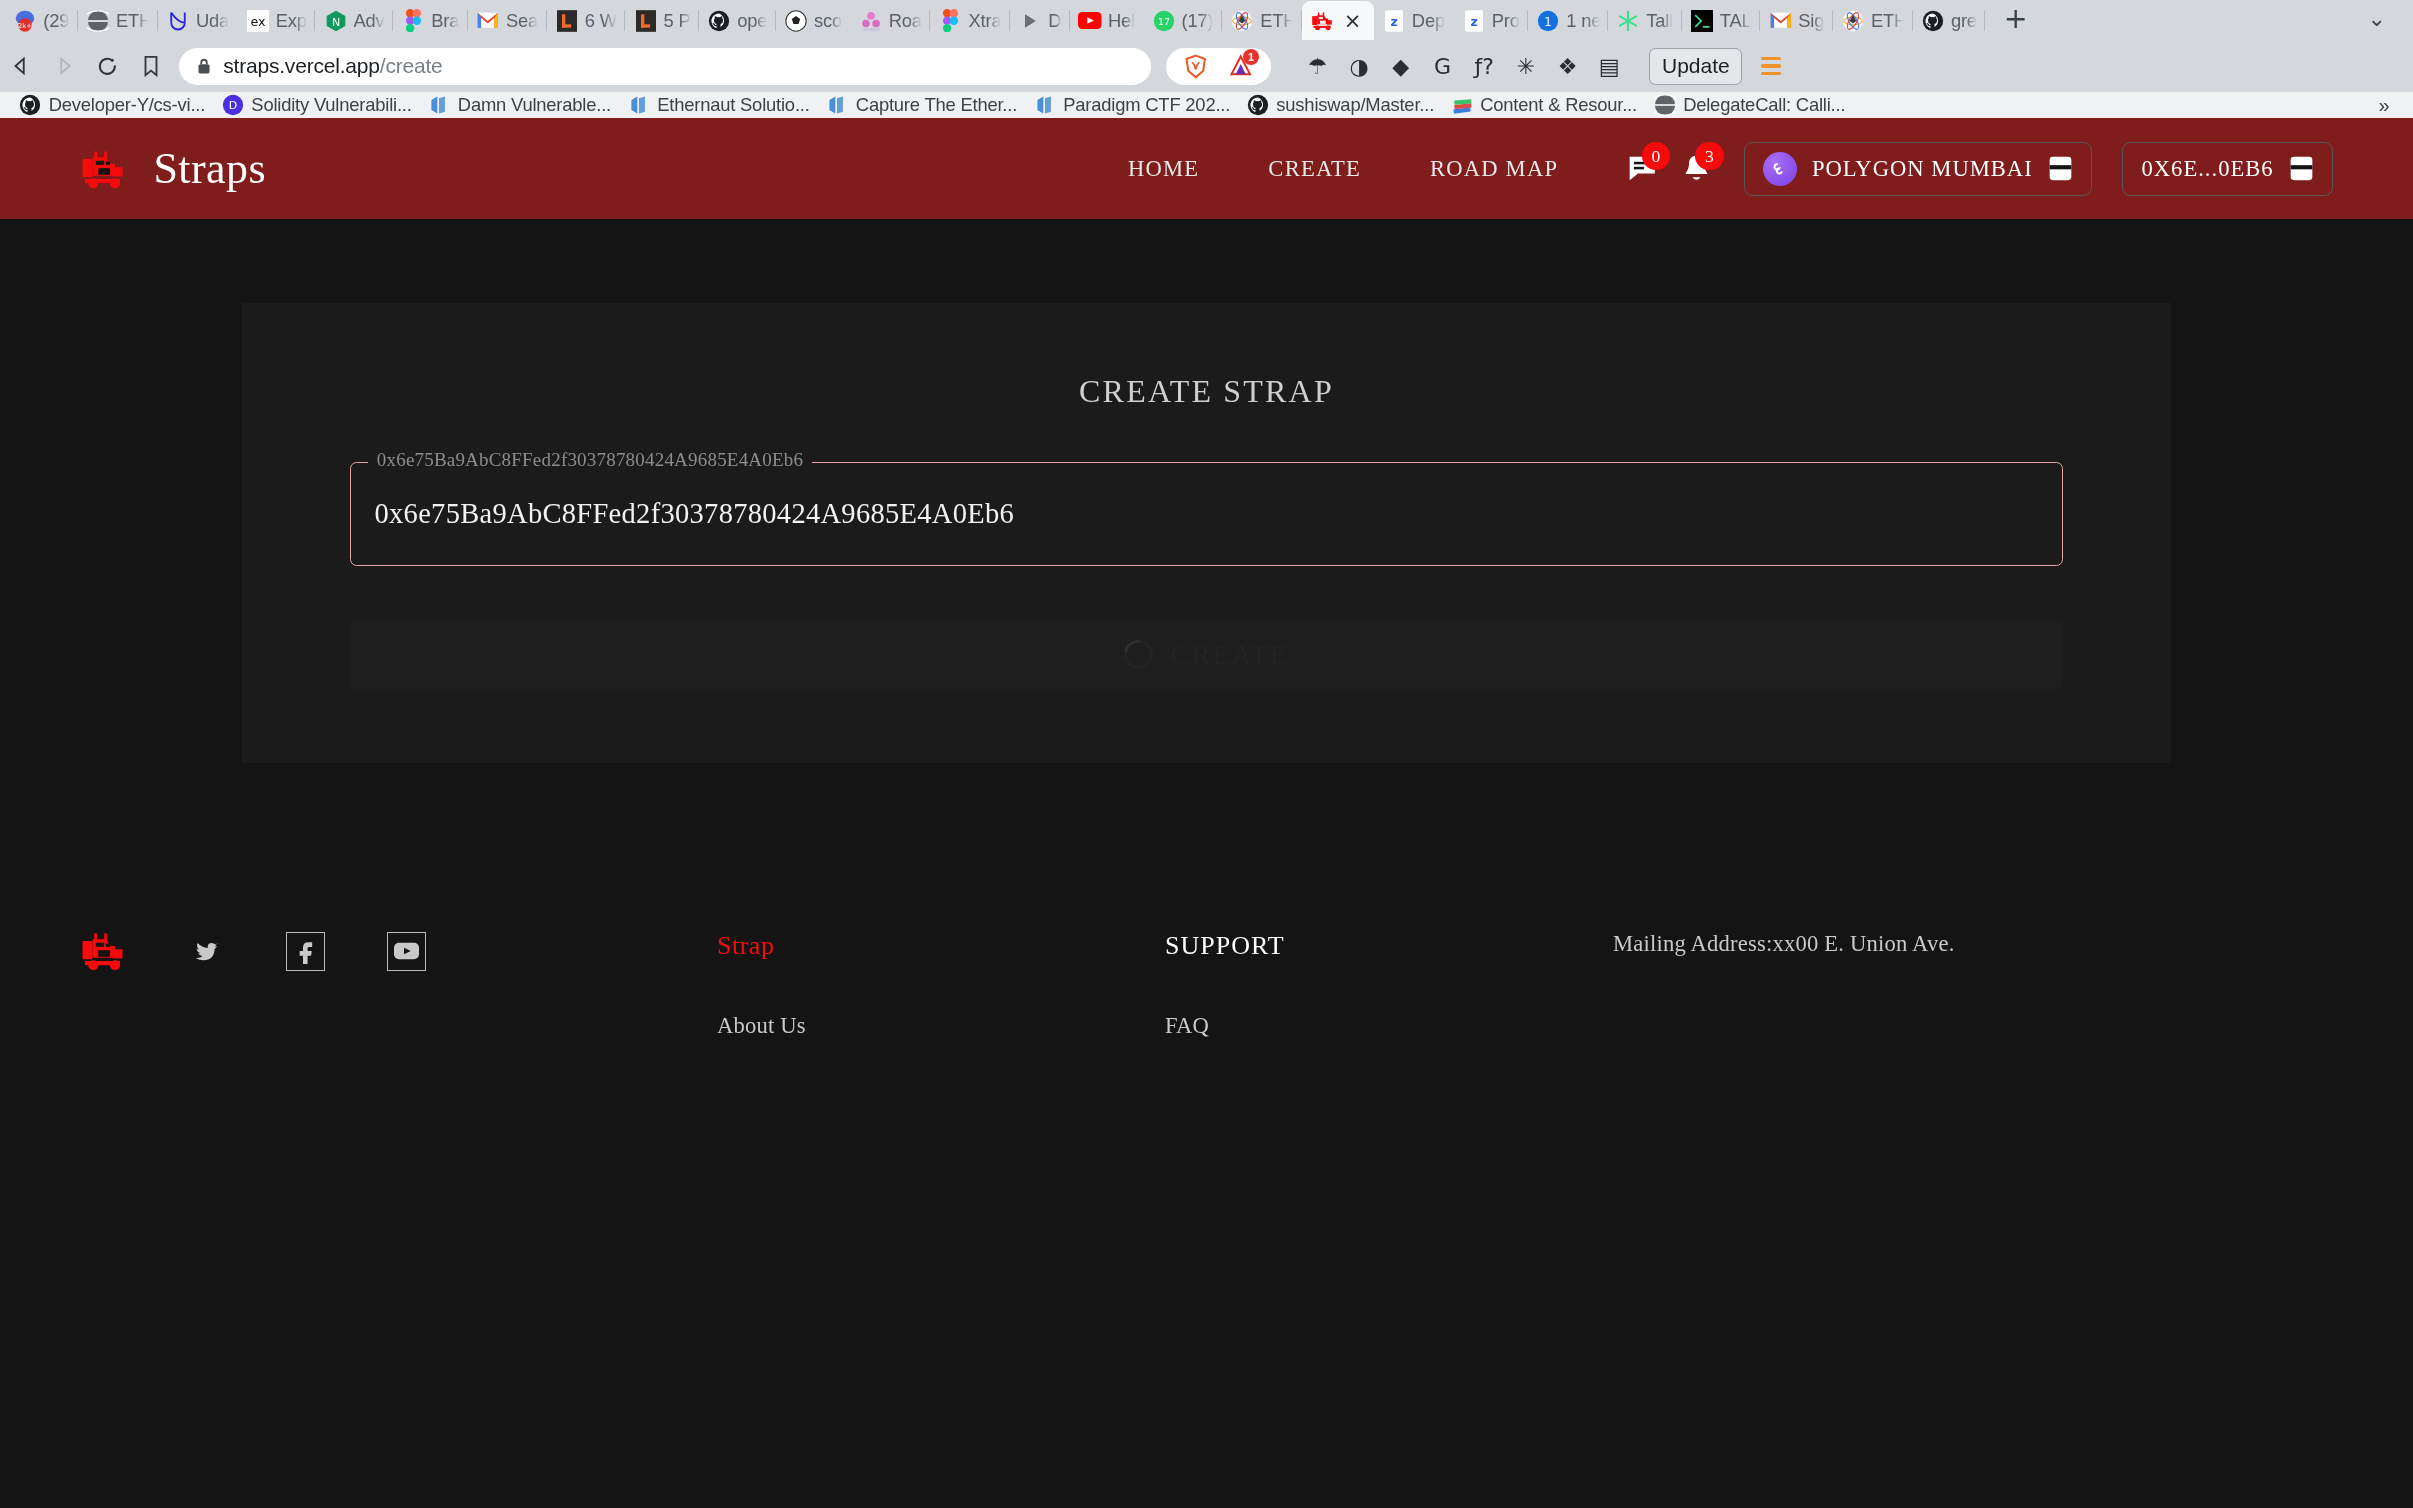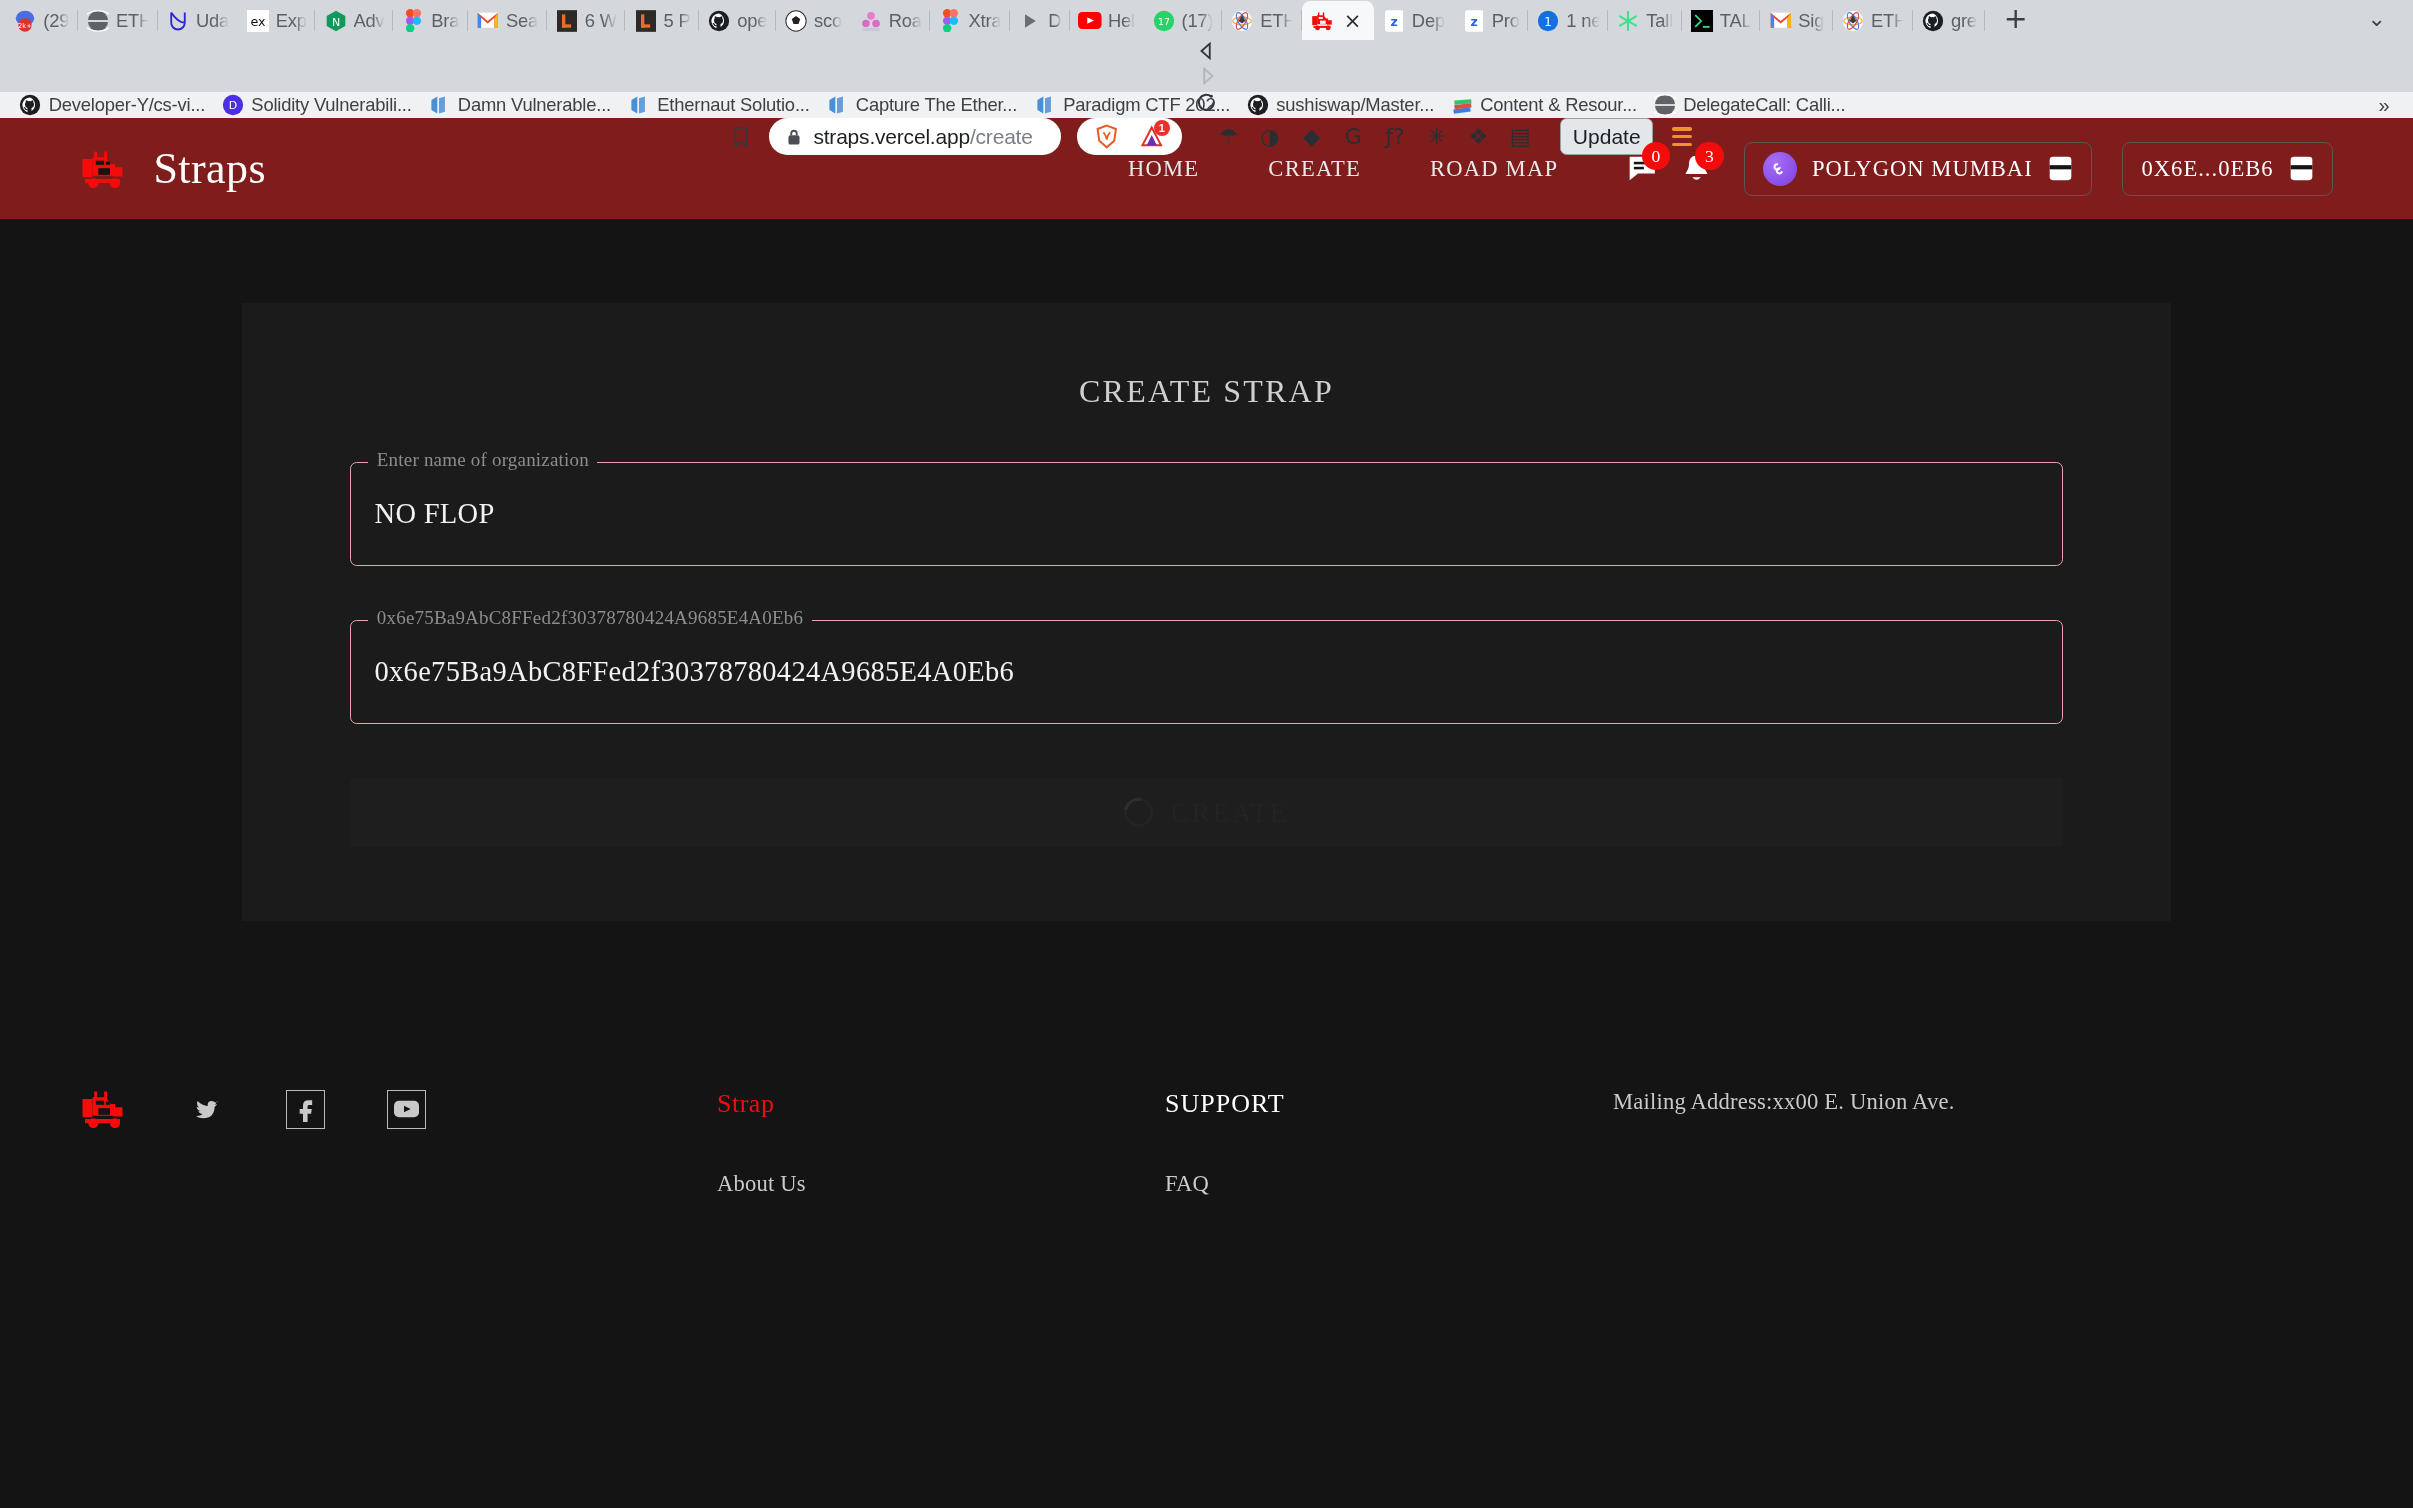--- a/index.html
+++ b/index.html
@@ -49,21 +49,21 @@
   .tab-newbtn {
     font-size: 28.5px; color: #3b4045; padding: 0 18.4px 6.7px 18.4px;
     line-height: 1; font-family: "DejaVu Sans", sans-serif;
   }
   .tabstrip-spacer { flex: 1 1 auto; }
   .tab-listbtn { font-size: 22px; color: #3b4045; padding: 0 22px 8.4px 8.4px; }
 
   
   .toolbar {
     height: 52px; display: flex; align-items: center;
-    gap: 3.4px; padding: 0 1px; background: #d4d8dc; flex-direction: column;
+    gap: 3.4px; padding: 0 1px; background: #d4d8dc;
   }
   .nav-btn {
     width: 40px; height: 40px; display: flex; align-items: center;
     justify-content: center; font-size: 22px; color: #2f3337; border-radius: 50%;
     font-family: "DejaVu Sans", sans-serif;
   }
   .nav-btn.disabled { color: #a9aeb3; }
   .urlbar-wrap { flex: 1 1 auto; display: flex; align-items: center; gap: 8.4px; }
   .bookmark-star {
     width: 39px; height: 39px; display:flex; align-items:center; justify-content:center;
@@ -833,26 +833,20 @@
             <rect x="2" y="12" width="26" height="5" fill="#141414"></rect>
           </svg>
       </span>
     </div>
   </div>
 
   <div class="main-area">
     <div class="card">
       <div class="card-title">CREATE STRAP</div>
 
-      <div class="field-wrap">
-        <div class="field-legend">Enter name of organization</div>
-        <div class="field">
-          <input class="field-value" readonly="" value="NO FLOP" style="">
-        </div>
-      </div>
 
       <div class="field-wrap">
         <div class="field-legend">0x6e75Ba9AbC8FFed2f30378780424A9685E4A0Eb6</div>
         <div class="field">
           <input class="field-value" readonly="" value="0x6e75Ba9AbC8FFed2f30378780424A9685E4A0Eb6" style="">
         </div>
       </div>
 
       <button class="create-btn">
         <span class="spinner"></span>

